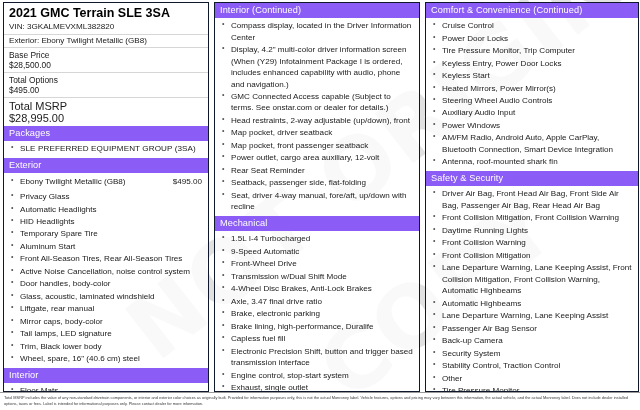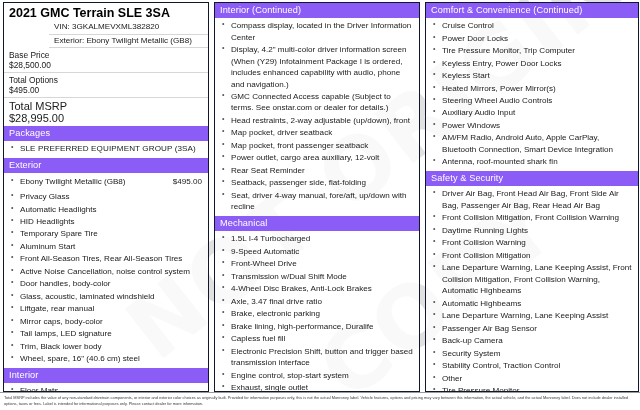--- a/index.html
+++ b/index.html
@@ -72,21 +72,20 @@
     padding: 3px 5px 1px 5px;
     line-height: 1.15;
     color: #000;
   }
   .veh-line {
     font-size: 8.1px;
     padding: 1px 5px;
     line-height: 1.3;
     border-bottom: 1px solid #d6d6d6;
     color: #1a1a1a;
-    margin-left: 45px;
   }
   .price-row {
     display: flex;
     justify-content: space-between;
     font-size: 8.4px;
     padding: 2px 5px;
     border-bottom: 1px solid #d6d6d6;
     color: #1a1a1a;
     flex-direction: column;
   }

